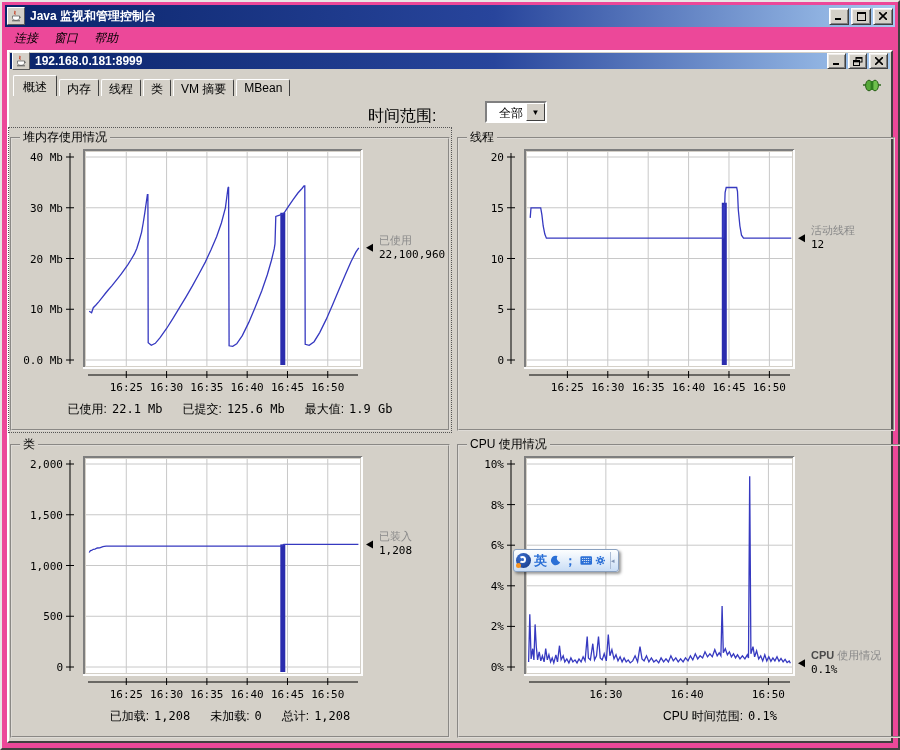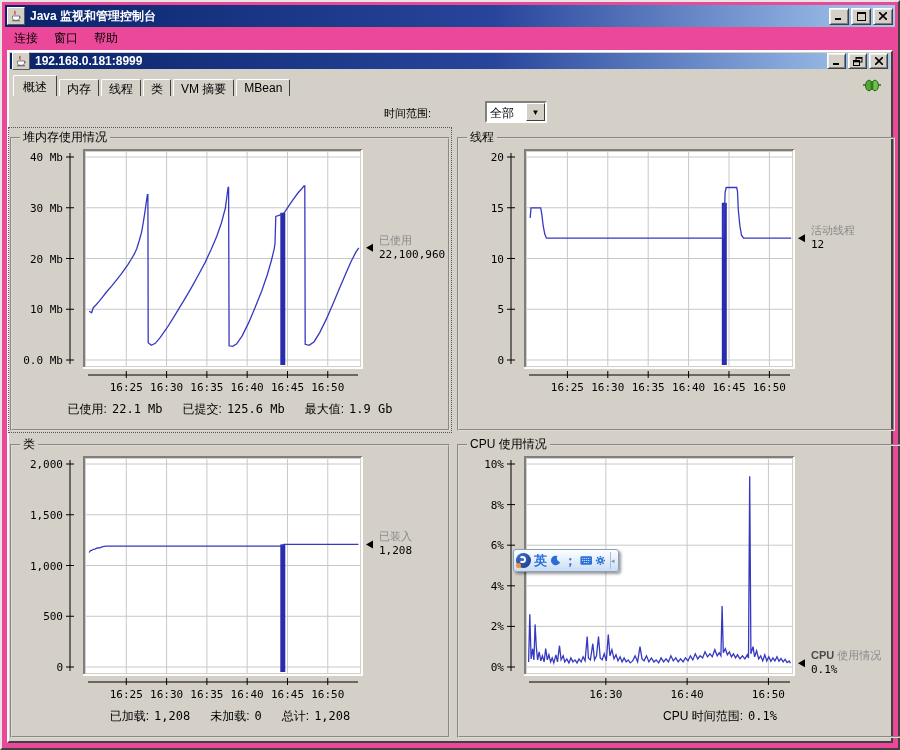--- a/index.html
+++ b/index.html
@@ -12,38 +12,38 @@
     display:flex;align-items:center;padding:0 2px;box-sizing:border-box;}
   .titlebar .ttext{color:#fff;font-weight:bold;font-size:12px;margin-left:5px;white-space:nowrap;}
   .appicon{width:16px;height:16px;background:#d4d0c8;border:1px solid;border-color:#fff #5a5a5a #5a5a5a #fff;
     display:flex;align-items:center;justify-content:center;flex:0 0 auto;}
   .btns{margin-left:auto;display:flex;gap:2px;}
   .wbtn{width:18px;height:15px;background:#d4d0c8;border:1px solid;border-color:#fff #404040 #404040 #fff;
     box-shadow:inset 1px 1px 0 #efedea, inset -1px -1px 0 #808080;
     display:flex;align-items:center;justify-content:center;cursor:pointer;}
   .wbtn svg{display:block;}
   
-  .menubar{position:absolute;left:3px;right:3px;top:26px;height:20px;display:flex;align-items:center;font-size:12px;}
+  .menubar{position:absolute;left:3px;right:3px;top:26px;height:20px;display:flex;align-items:center;font-size:12px;font-style:italic;}
   .menuitem{padding:2px 7px;margin-left:2px;color:#000;cursor:default;}
   
   .frame{position:absolute;left:5px;right:5px;top:48px;bottom:5px;background:#d4d0c8;
     border:2px solid;border-color:#fff #404040 #404040 #fff;box-sizing:border-box;}
   .frame .titlebar{left:1px;right:1px;top:1px;height:16px;}
   .frame .wbtn{width:17px;height:14px;}
   
   .tabs{position:absolute;left:4px;top:23px;height:21px;display:flex;align-items:flex-end;}
   .tab{background:#d4d0c8;border:1px solid;border-color:#fff #404040 #d4d0c8 #fff;
     border-bottom:none;font-size:12px;padding:1px 7px 2px;height:17px;box-sizing:border-box;
     margin-right:2px;white-space:nowrap;cursor:pointer;border-top-left-radius:2px;border-top-right-radius:2px;}
   .tab.selected{height:21px;padding:3px 9px 3px;position:relative;z-index:3;}
   .plug{position:absolute;right:10px;top:26px;width:18px;height:15px;cursor:pointer;}
   
-  .trlabel{position:absolute;left:382px;top:104px;font-size:11px;}
+  .trlabel{position:absolute;left:366px;top:104px;font-size:16px;}
   .combo{position:absolute;left:483px;top:99px;width:62px;height:22px;background:#fff;
-    border:2px solid;border-color:#808080 #fff #fff #808080;box-sizing:border-box;display:flex;cursor:pointer;}
+    border:2px solid;border-color:#808080 #fff #fff #808080;box-sizing:border-box;display:flex;cursor:pointer;text-align:right;}
   .combo .cval{flex:1;font-size:12px;padding:2px 3px;white-space:nowrap;overflow:hidden;}
   .combo .cbtn{width:17px;background:#d4d0c8;border:1px solid;border-color:#fff #404040 #404040 #fff;
     display:flex;align-items:center;justify-content:center;font-size:8px;color:#000;}
   
   .panel{position:absolute;box-sizing:border-box;}
   .panel fieldset{position:absolute;inset:0;margin:0;padding:0;
     border:2px groove #dedbd6;box-sizing:border-box;}
   .panel legend{margin-left:8px;padding:0 3px;font-size:12px;color:#000;}
   .panel.focused{outline:1px dotted #555;outline-offset:1px;}
   #panel-heap   {left:8px;  top:127px;width:440px;height:302px;}

